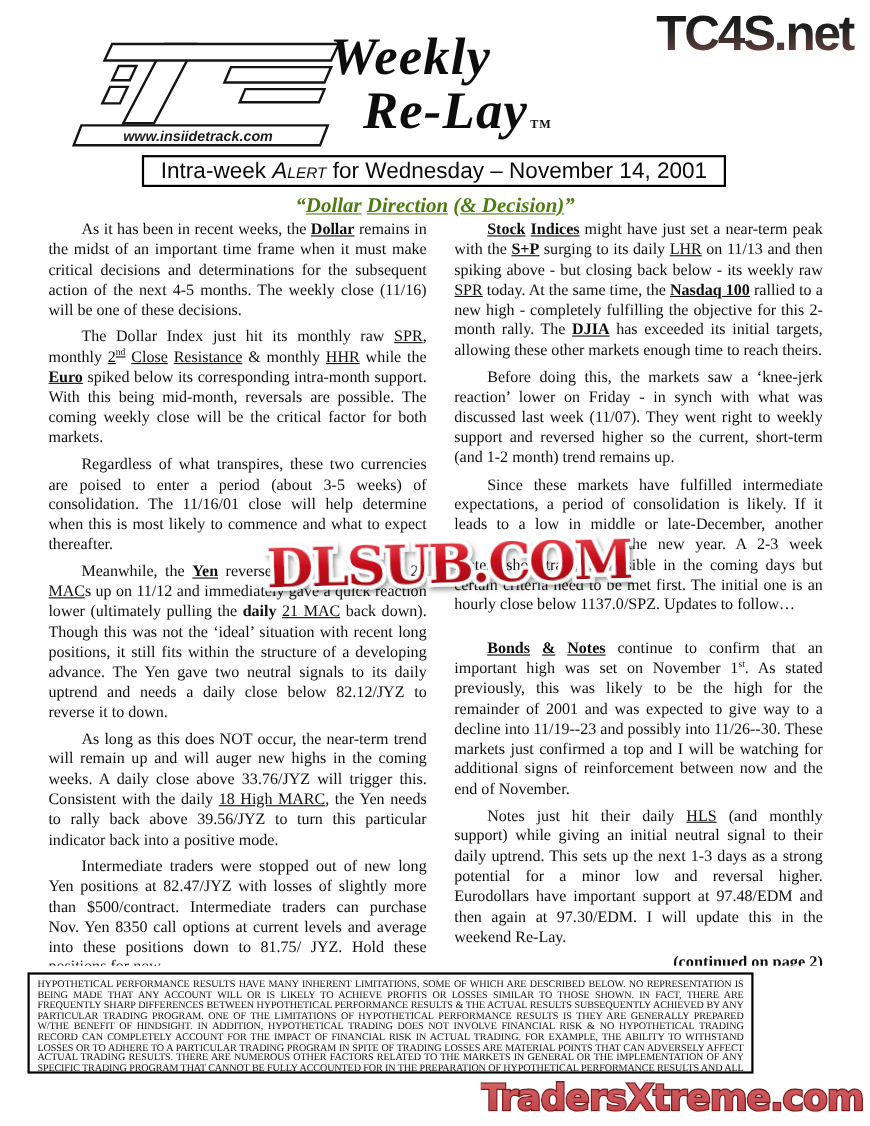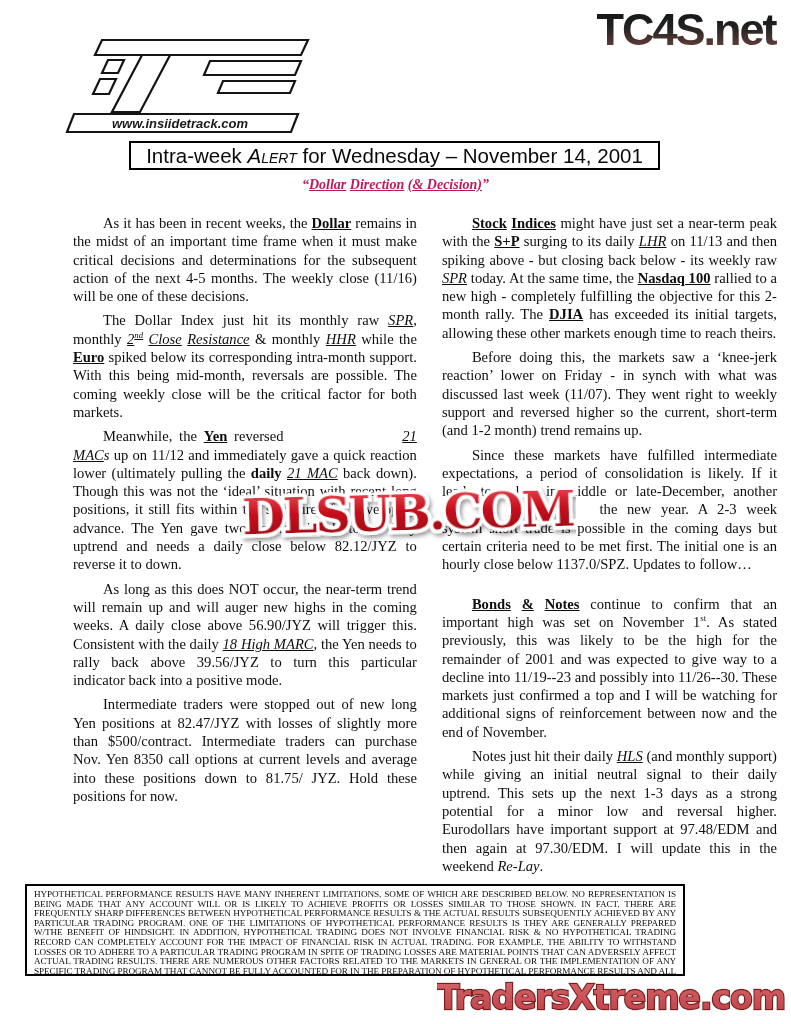--- a/index.html
+++ b/index.html
@@ -14,32 +14,32 @@
   .mh1{font-size:48px;letter-spacing:1px;}
   .mh2{font-size:48px;margin-left:30px;letter-spacing:1px;}
   .tm{font-size:11px;font-style:normal;vertical-align:baseline;margin-left:2px;}
 
   .alert-box{position:absolute;top:141px;left:129px;width:531px;height:29px;border:2px solid #000;
              box-sizing:border-box;text-align:center;line-height:26px;
              font-family:"Liberation Sans",sans-serif;font-size:20.5px;color:#0a0a0a;}
   .alert-word{font-style:italic;font-variant:small-caps;}
 
   .doc-title{position:absolute;top:177px;left:0;width:100%;text-align:center;
-             font-weight:bold;font-style:italic;font-size:14px;color:#be185d;}
+             font-weight:bold;font-style:italic;font-size:19px;color:#4d7c0f;}
 
   
-  .columns{position:absolute;top:214px;left:44px;width:704px;height:678px;display:flex;gap:25px;overflow:hidden;margin-left:29px;}
+  .columns{position:absolute;top:200px;left:44px;width:704px;height:678px;display:flex;gap:25px;overflow:hidden;}
   .col{overflow:hidden;}
   .col.left{width:352px;}
   .col.right{width:343px;}
   .para{margin:0 0 6px 0;text-indent:30px;text-align:justify;font-size:14.6px;line-height:18.3px;color:#0e0e0e;}
   .gap-before{margin-top:21px;}
   .continued{text-align:right;font-weight:bold;font-size:14.8px;margin-top:2px;}
   .b{font-weight:bold;}
-  .i{font-style:italic;}
+  .i{}
   .u{text-decoration:underline;}
   .sup{vertical-align:super;font-size:0.6em;line-height:0;}
   .gap{display:inline-block;height:2px;}
 
   
   .disclaimer{position:absolute;top:884px;left:25px;width:660px;height:92px;border:2px solid #000;
               box-sizing:border-box;padding:4px 7px;text-align:justify;
               font-size:9.2px;line-height:9.6px;letter-spacing:-0.1px;color:#101010;overflow:hidden;}
 
   
@@ -68,41 +68,47 @@
       <polygon points="46,4 252,4 245,19 39,19"></polygon>
       <polygon points="154,25 245,25 239,39 148,39"></polygon>
       <polygon points="167,45 239,45 234,57 162,57"></polygon>
       <polygon points="52,24 68,24 62,37 46,37"></polygon>
       <polygon points="44,43 60,43 53,58 37,58"></polygon>
       <polygon points="18,78 242,78 235,96 11,96"></polygon>
     </g>
     <text x="124" y="92" text-anchor="middle" font-family="Liberation Sans, sans-serif" font-weight="bold" font-style="italic" font-size="13" fill="#1a1a1a">www.insiidetrack.com</text>
   </svg>
 
+  <div class="masthead">
+    <div class="mh1">Weekly</div>
+    <div class="mh2"><span>Re-Lay</span><span class="tm">TM</span></div>
+  </div>
 
   <div class="alert-box">
     <span>Intra-week </span><span class="alert-word">Alert</span><span> for Wednesday – November 14, 2001</span>
   </div>
 
   <div class="doc-title"><span>“</span><span class="u">Dollar</span><span> </span><span class="u">Direction</span><span> </span><span class="u">(&amp; Decision)</span><span>”</span></div>
 
   <div class="columns">
     <div class="col left">
       <p class="para"><span>As it has been in recent weeks, the </span><span class="b u">Dollar</span><span> remains in the midst of an important time frame when it must make critical decisions and determinations for the subsequent action of the next 4-5 months.  The weekly close (11/16) will be one of these decisions.</span></p>
       <p class="para"><span>The Dollar Index just hit its monthly raw </span><span class="i u">SPR</span><span>, monthly </span><span class="i u">2</span><span class="i u sup">nd</span><span> </span><span class="i u">Close</span><span> </span><span class="i u">Resistance</span><span> &amp; monthly </span><span class="i u">HHR</span><span> while the </span><span class="b u">Euro</span><span> spiked below its corresponding intra-month support.  With this being mid-month, reversals are possible.  The coming weekly close will be the critical factor for both markets.</span></p>
+      <p class="para"><span>Regardless of what transpires, these two currencies are poised to enter a period (about 3-5 weeks) of consolidation.  The 11/16/01 close will help determine when this is most likely to commence and what to expect thereafter.</span></p>
       <p class="para"><span>Meanwhile, the </span><span class="b u">Yen</span><span> reversed </span><span class="gap" style="width: 112px;"></span><span class="i u">21 MAC</span><span class="i">s</span><span> up on 11/12 and immediately gave a quick reaction lower (ultimately pulling the </span><span class="b">daily</span><span> </span><span class="i u">21 MAC</span><span> back down).  Though this was not the ‘ideal’ situation with recent long positions, it still fits within the structure of a developing advance.  The Yen gave two neutral signals to its daily uptrend and needs a daily close below 82.12/JYZ to reverse it to down.</span></p>
-      <p class="para"><span>As long as this does NOT occur, the near-term trend will remain up and will auger new highs in the coming weeks.  A daily close above 56.90/JYZ will trigger this.  Consistent with the daily </span><span class="i u">18 High MARC</span><span>, the Yen needs to rally back above 39.56/JYZ to turn this particular indicator back into a positive mode.</span></p>
+      <p class="para"><span>As long as this does NOT occur, the near-term trend will remain up and will auger new highs in the coming weeks.  A daily close above 33.76/JYZ will trigger this.  Consistent with the daily </span><span class="i u">18 High MARC</span><span>, the Yen needs to rally back above 39.56/JYZ to turn this particular indicator back into a positive mode.</span></p>
       <p class="para"><span>Intermediate traders were stopped out of new long Yen positions at 82.47/JYZ with losses of slightly more than $500/contract.  Intermediate traders can purchase Nov. Yen 8350 call options at current levels and average into these positions down to 81.75/ JYZ.  Hold these positions for now.</span></p>
     </div>
     <div class="col right">
       <p class="para"><span class="b u">Stock</span><span> </span><span class="b u">Indices</span><span> might have just set a near-term peak with the </span><span class="b u">S+P</span><span> surging to its daily </span><span class="i u">LHR</span><span> on 11/13 and then spiking above - but closing back below - its weekly raw </span><span class="i u">SPR</span><span> today.  At the same time, the </span><span class="b u">Nasdaq 100</span><span> rallied to a new high - completely fulfilling the objective for this 2-month rally.  The </span><span class="b u">DJIA</span><span> has exceeded its initial targets, allowing these other markets enough time to reach theirs.</span></p>
       <p class="para"><span>Before doing this, the markets saw a ‘knee-jerk reaction’ lower on Friday - in synch with what was discussed last week (11/07).  They went right to weekly support and reversed higher so the current, short-term (and 1-2 month) trend remains up.</span></p>
       <p class="para"><span>Since these markets have fulfilled intermediate expectations, a period of consolidation is likely.  If it leads to a low in middle or late-December, another </span><span class="gap" style="width: 148px;"></span><span> the new year.  A 2-3 week system short trade is possible in the coming days but certain criteria need to be met first.  The initial one is an hourly close below 1137.0/SPZ.  Updates to follow…</span></p>
       <p class="para gap-before"><span class="b u">Bonds</span><span> </span><span class="b u">&amp;</span><span> </span><span class="b u">Notes</span><span> continue to confirm that an important high was set on November 1</span><span class="sup">st</span><span>.  As stated previously, this was likely to be the high for the remainder of 2001 and was expected to give way to a decline into 11/19--23 and possibly into 11/26--30.  These markets just confirmed a top and I will be watching for additional signs of reinforcement between now and the end of November.</span></p>
       <p class="para"><span>Notes just hit their daily </span><span class="i u">HLS</span><span> (and monthly support) while giving an initial neutral signal to their daily uptrend.  This sets up the next 1-3 days as a strong potential for a minor low and reversal higher.  Eurodollars have important support at 97.48/EDM and then again at 97.30/EDM.  I will update this in the weekend </span><span class="i">Re-Lay</span><span>.</span></p>
+      <div class="continued">(continued on page 2)</div>
     </div>
   </div>
 
   <div class="disclaimer">HYPOTHETICAL PERFORMANCE RESULTS HAVE MANY INHERENT LIMITATIONS, SOME OF WHICH ARE DESCRIBED BELOW.  NO REPRESENTATION IS BEING MADE THAT ANY ACCOUNT WILL OR IS LIKELY TO ACHIEVE PROFITS OR LOSSES SIMILAR TO THOSE SHOWN.  IN FACT, THERE ARE FREQUENTLY SHARP DIFFERENCES BETWEEN HYPOTHETICAL PERFORMANCE RESULTS &amp; THE ACTUAL RESULTS SUBSEQUENTLY ACHIEVED BY ANY PARTICULAR TRADING PROGRAM.  ONE OF THE LIMITATIONS OF HYPOTHETICAL PERFORMANCE RESULTS IS THEY ARE GENERALLY PREPARED W/THE BENEFIT OF HINDSIGHT.  IN ADDITION, HYPOTHETICAL TRADING DOES NOT INVOLVE FINANCIAL RISK &amp; NO HYPOTHETICAL TRADING RECORD CAN COMPLETELY ACCOUNT FOR THE IMPACT OF FINANCIAL RISK IN ACTUAL TRADING.  FOR EXAMPLE, THE ABILITY TO WITHSTAND LOSSES OR TO ADHERE TO A PARTICULAR TRADING PROGRAM IN SPITE OF TRADING LOSSES ARE MATERIAL POINTS THAT CAN ADVERSELY AFFECT ACTUAL TRADING RESULTS.  THERE ARE NUMEROUS OTHER FACTORS RELATED TO THE MARKETS IN GENERAL OR THE IMPLEMENTATION OF ANY SPECIFIC TRADING PROGRAM THAT CANNOT BE FULLY ACCOUNTED FOR IN THE PREPARATION OF HYPOTHETICAL PERFORMANCE RESULTS AND ALL OF WHICH CAN RESULTS.</div>
 
   <svg class="wm-center" viewBox="0 0 336 76">
     <defs>
       <linearGradient id="redg" x1="0" y1="0" x2="0" y2="1">
         <stop offset="0" stop-color="#ef5560"></stop>
         <stop offset="0.45" stop-color="#c8101c"></stop>

